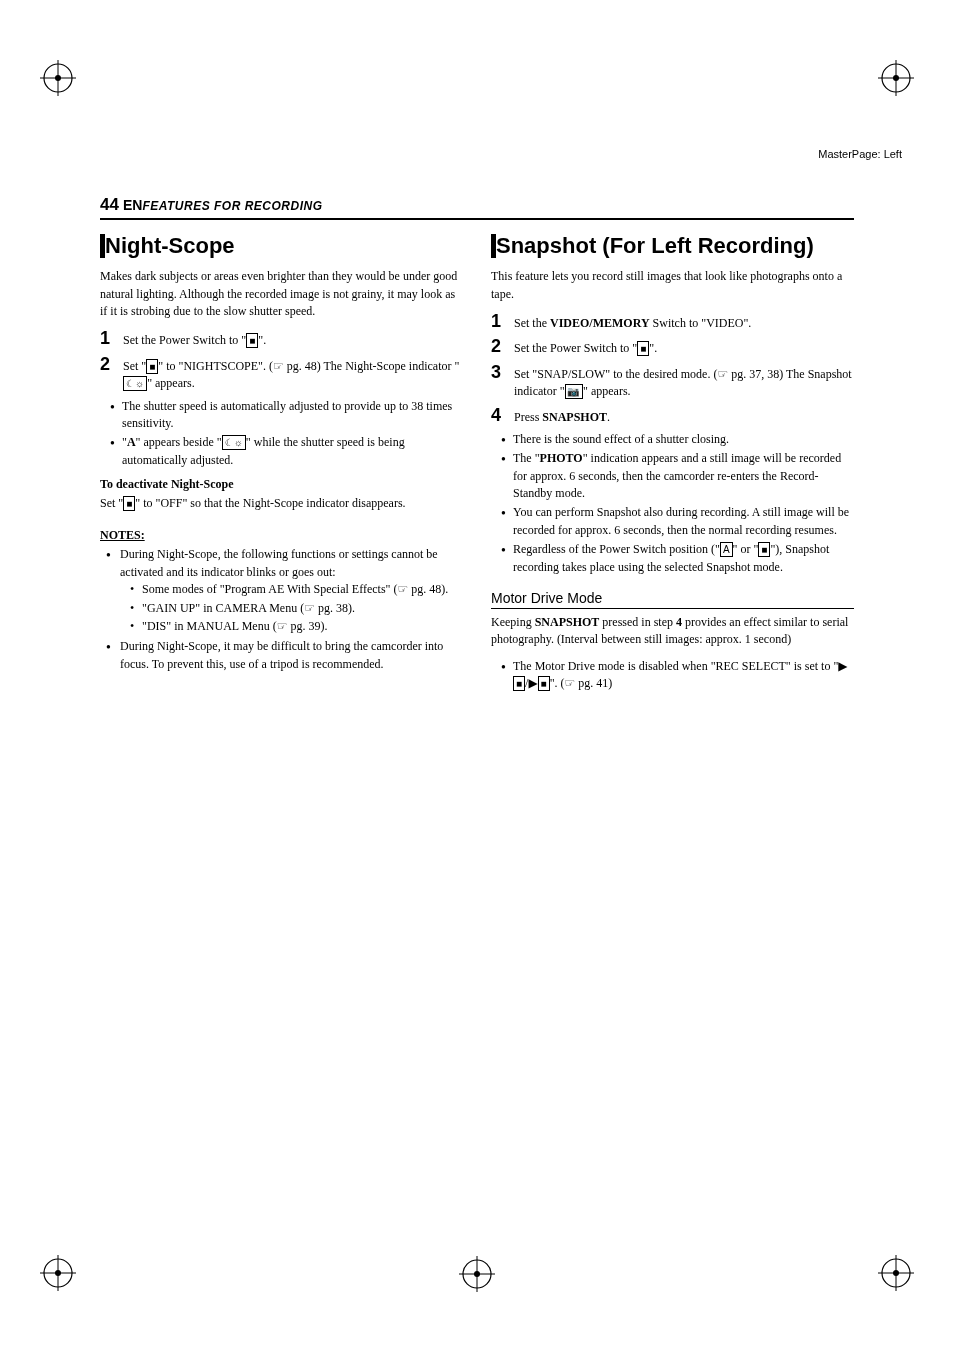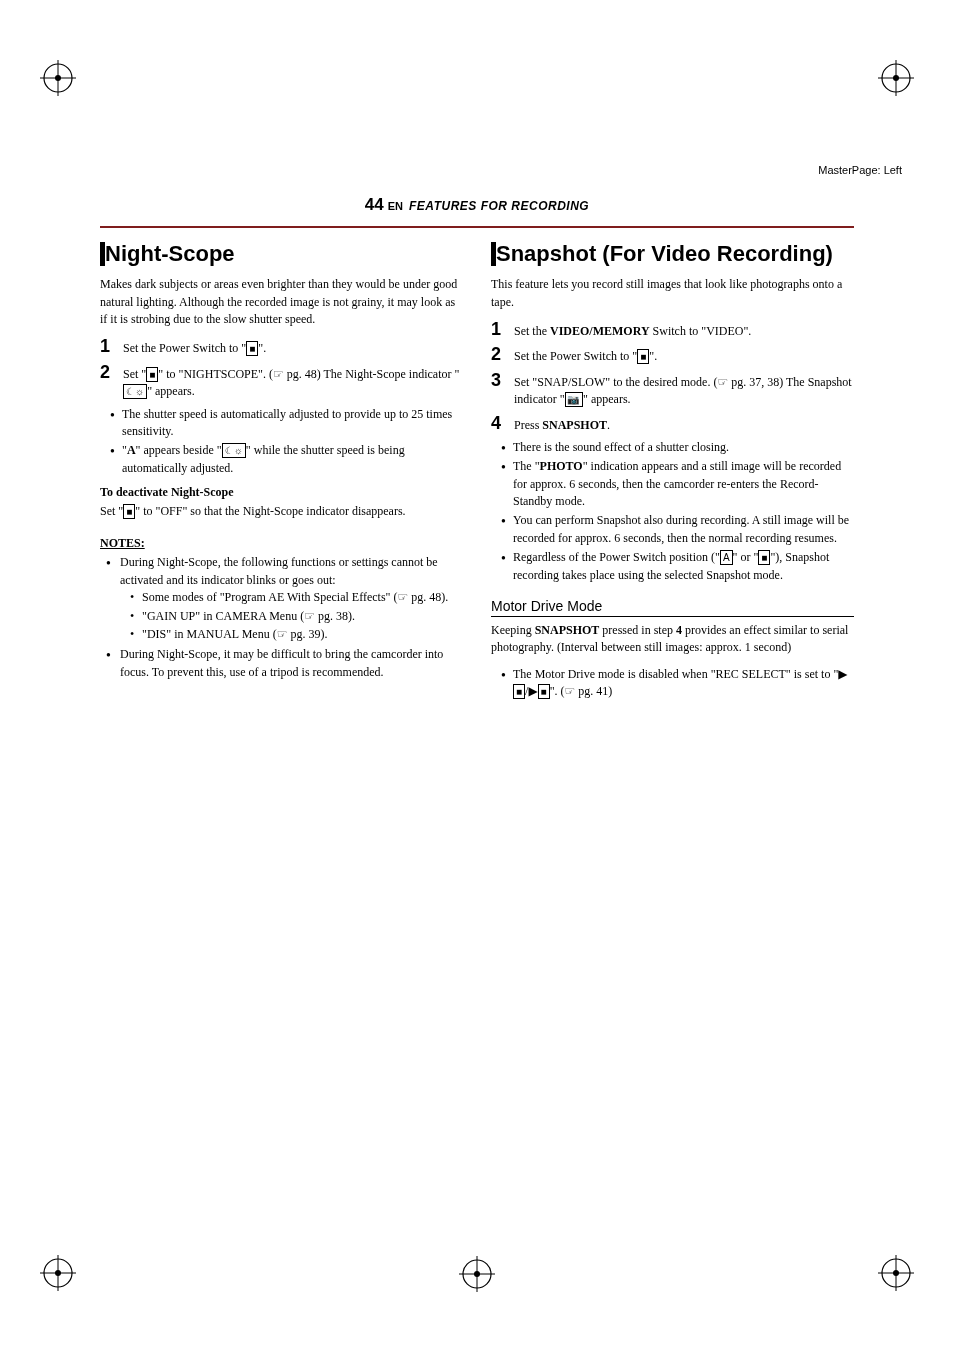--- a/index.html
+++ b/index.html
@@ -33,21 +33,21 @@
     }
 
     .reg-tl { top: 60px; left: 40px; }
     .reg-tr { top: 60px; right: 40px; }
     .reg-bl { bottom: 60px; left: 40px; }
     .reg-br { bottom: 60px; right: 40px; }
 
     
     .master-label {
       position: absolute;
-      top: 164px;
+      top: 148px;
       right: 52px;
       font-size: 11px;
       font-family: Arial, sans-serif;
     }
 
     
     .file-info {
       position: absolute;
       top: 165px;
       left: 100px;
@@ -65,38 +65,36 @@
       top: 195px;
       left: 100px;
       right: 100px;
       bottom: 100px;
     }
 
     
     .page-header {
       display: flex;
       align-items: baseline;
-      border-bottom: 2px solid #7f1d1d;
-      padding-bottom: 11px;
+      border-bottom: 2px solid #000000;
+      padding-bottom: 3px;
       margin-bottom: 14px;
-      justify-content: center;
     }
 
     .page-number {
       font-size: 17px;
       font-weight: bold;
       font-family: Arial, sans-serif;
       margin-right: 4px;
     }
 
     .page-en {
-      font-size: 11px;
-      font-weight: bold;
-      font-family: Arial, sans-serif;
-      margin-right: 6px;
+      font-size: 14px;
+      font-weight: bold;
+      font-family: Arial, sans-serif;
       vertical-align: super;
     }
 
     .page-section-title {
       font-size: 12px;
       font-weight: bold;
       font-style: italic;
       font-family: Arial, sans-serif;
       letter-spacing: 0.5px;
     }
@@ -309,21 +307,21 @@
           <span class="step-num">1</span>
           <span class="step-text">Set the Power Switch to "<span class="icon-camera">■</span>".</span>
         </div>
 
         <div class="step">
           <span class="step-num">2</span>
           <span class="step-text">Set "<span class="icon-camera">■</span>" to "NIGHTSCOPE". (☞ pg. 48) The Night-Scope indicator "<span class="icon-camera">☾☼</span>" appears.</span>
         </div>
 
         <div class="bullet-list">
-          <div class="bullet-item">The shutter speed is automatically adjusted to provide up to 25 times sensitivity.</div>
+          <div class="bullet-item">The shutter speed is automatically adjusted to provide up to 38 times sensitivity.</div>
           <div class="bullet-item">"<b>A</b>" appears beside "<span class="icon-camera">☾☼</span>" while the shutter speed is being automatically adjusted.</div>
         </div>
 
         <div class="sub-heading">To deactivate Night-Scope</div>
         <p class="intro-para">Set "<span class="icon-camera">■</span>" to "OFF" so that the Night-Scope indicator disappears.</p>
 
         <div class="notes-heading">NOTES:</div>
         <div class="notes-list">
           <div class="notes-item">
             During Night-Scope, the following functions or settings cannot be activated and its indicator blinks or goes out:
@@ -333,21 +331,21 @@
               <div class="notes-sub-item">"DIS" in MANUAL Menu (☞ pg. 39).</div>
             </div>
           </div>
           <div class="notes-item">During Night-Scope, it may be difficult to bring the camcorder into focus. To prevent this, use of a tripod is recommended.</div>
         </div>
 
       </div>
 
       <div class="col-right">
 
-        <div class="section-heading">Snapshot (For Video Recording)</div>
+        <div class="section-heading">Snapshot (For Left Recording)</div>
 
         <p class="intro-para">This feature lets you record still images that look like photographs onto a tape.</p>
 
         <div class="step">
           <span class="step-num">1</span>
           <span class="step-text">Set the <b>VIDEO/MEMORY</b> Switch to "VIDEO".</span>
         </div>
 
         <div class="step">
           <span class="step-num">2</span>

